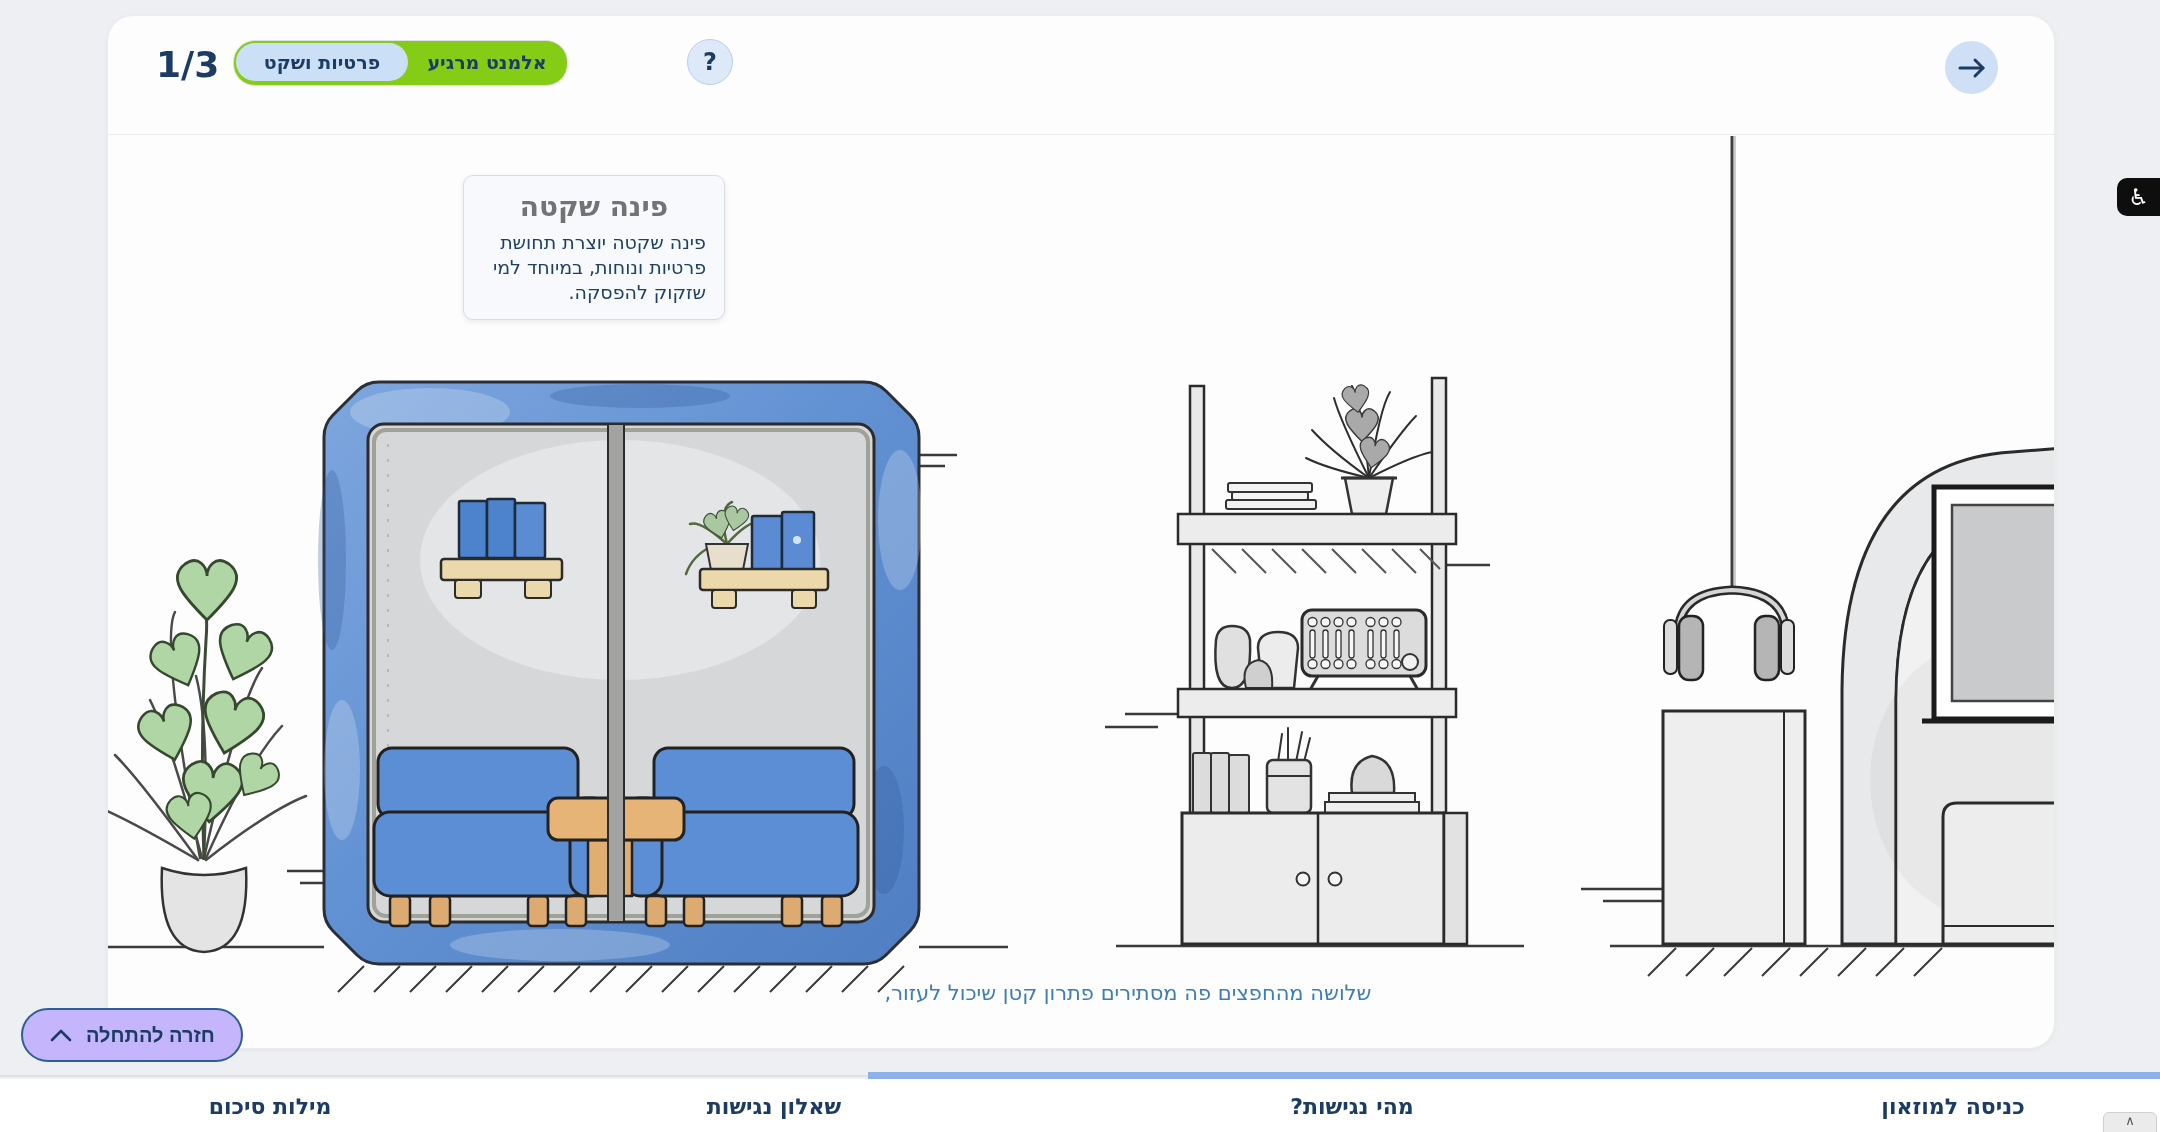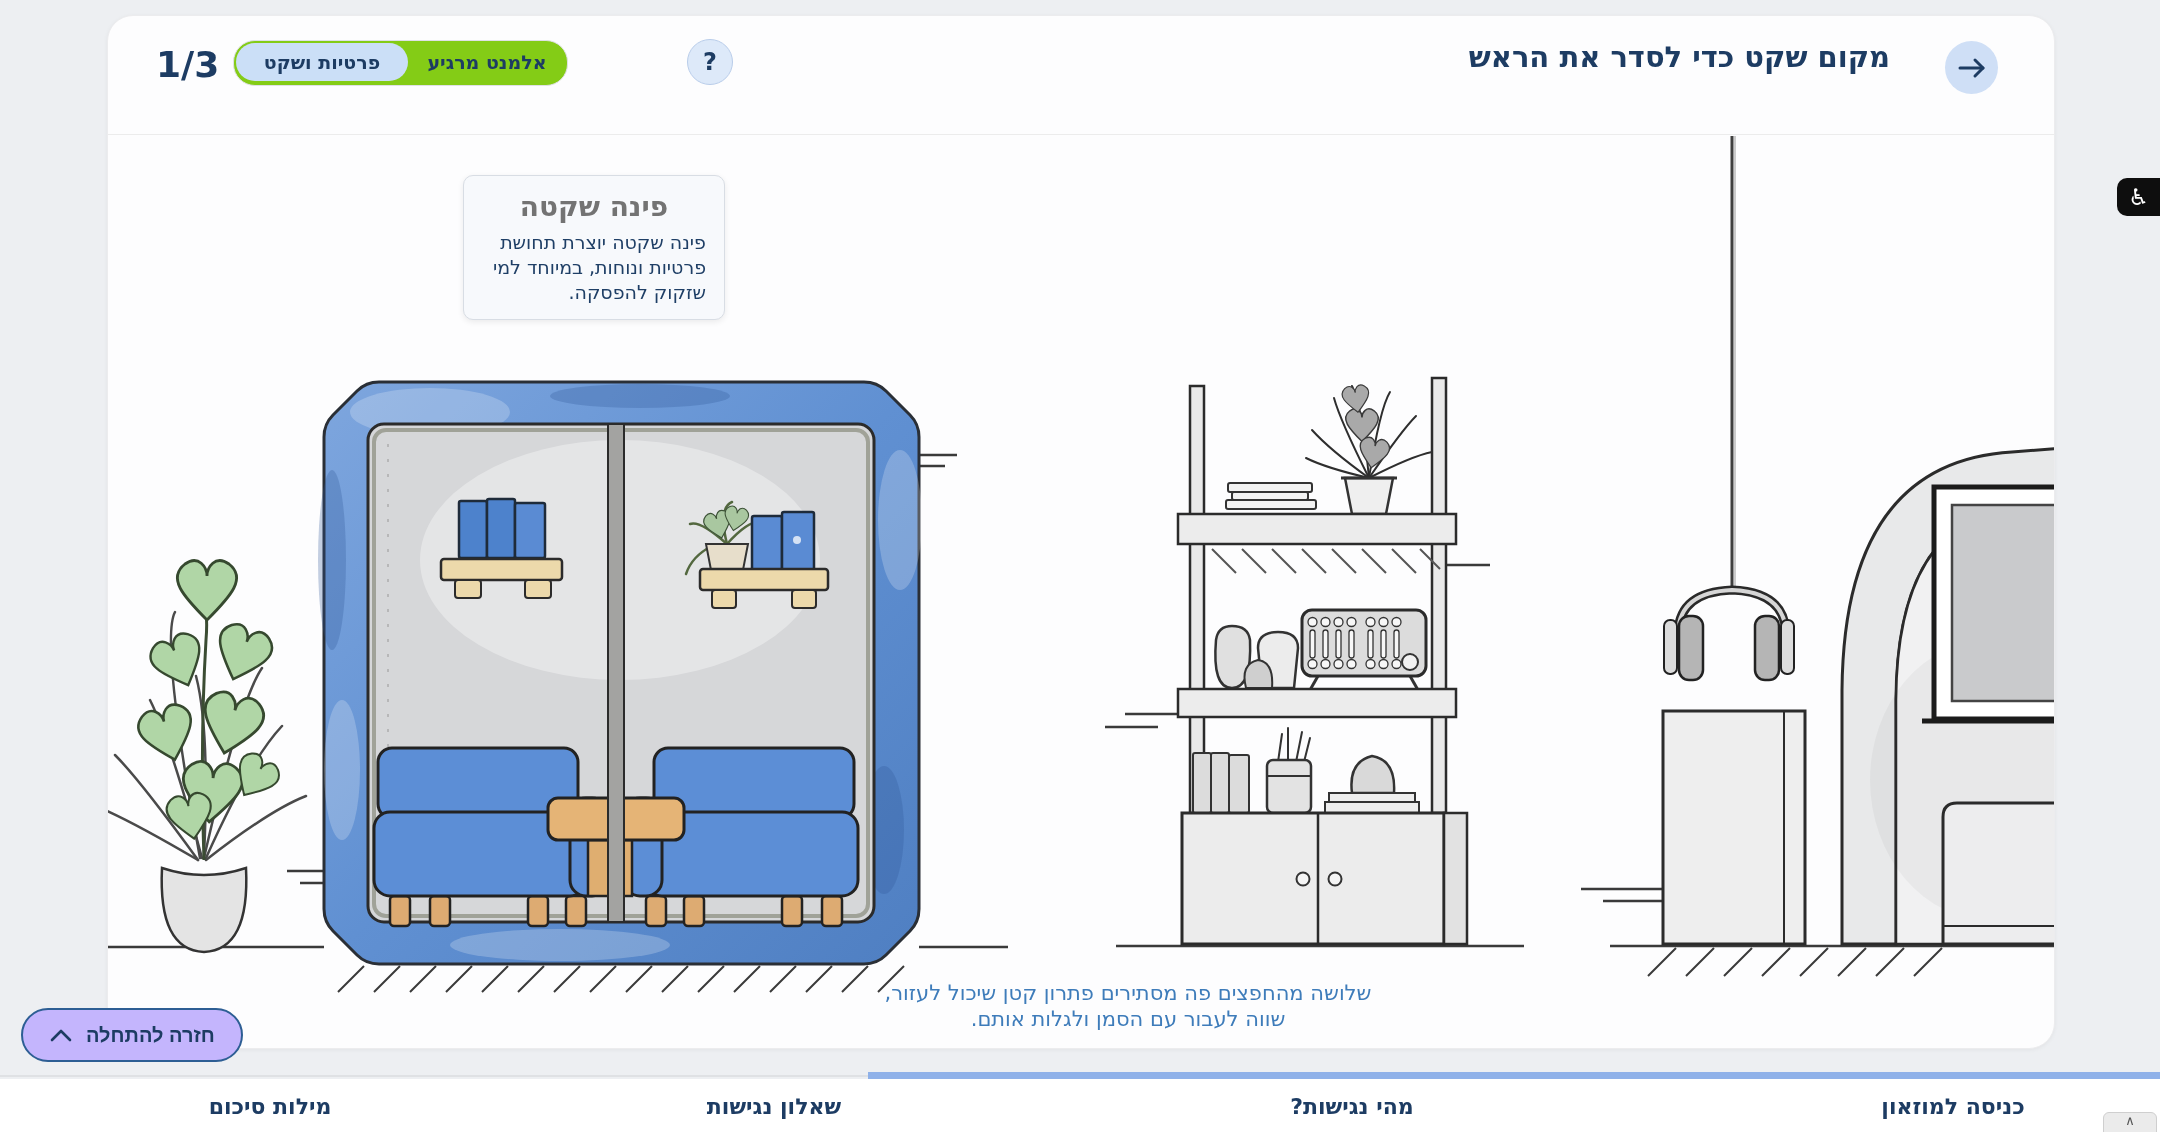--- a/index.html
+++ b/index.html
@@ -317,39 +317,37 @@
 
   <div class="step-counter">1/3</div>
   <div class="toggle">
     <div class="toggle-active">פרטיות ושקט</div>
     <div class="toggle-inactive">אלמנט מרגיע</div>
   </div>
   <div class="help-btn">
     <span>?</span>
   </div>
   <div class="page-title">
-    <div>מקום שקט כדי לסדר את הראש</div>
   </div>
   <div class="next-btn">
     <svg width="34" height="28" viewBox="0 0 34 28">
       <g fill="none" stroke="#1d3c63" stroke-width="3" stroke-linecap="round" stroke-linejoin="round">
         <line x1="5" y1="14" x2="28" y2="14"></line>
           <polyline points="20,6 28,14 20,22"></polyline>
       </g>
     </svg>
   </div>
 
   <div class="tooltip">
     <div class="tooltip-title">פינה שקטה</div>
     <div class="tooltip-body">פינה שקטה יוצרת תחושת פרטיות ונוחות, במיוחד למי שזקוק להפסקה.</div>
   </div>
 
   <div class="caption">
     <div>שלושה מהחפצים פה מסתירים פתרון קטן שיכול לעזור,</div>
-    <div>שווה לעבור עם הסמן ולגלות אותם.</div>
   </div>
 
   <button class="back-btn">
     <span>חזרה להתחלה</span>
     <svg width="24" height="15" viewBox="0 0 24 15">
       <polyline points="3,12 12,3 21,12" fill="none" stroke="#1d3c63" stroke-width="2.6" stroke-linecap="round" stroke-linejoin="round"></polyline>
     </svg>
   </button>
 
   <div class="progress">

